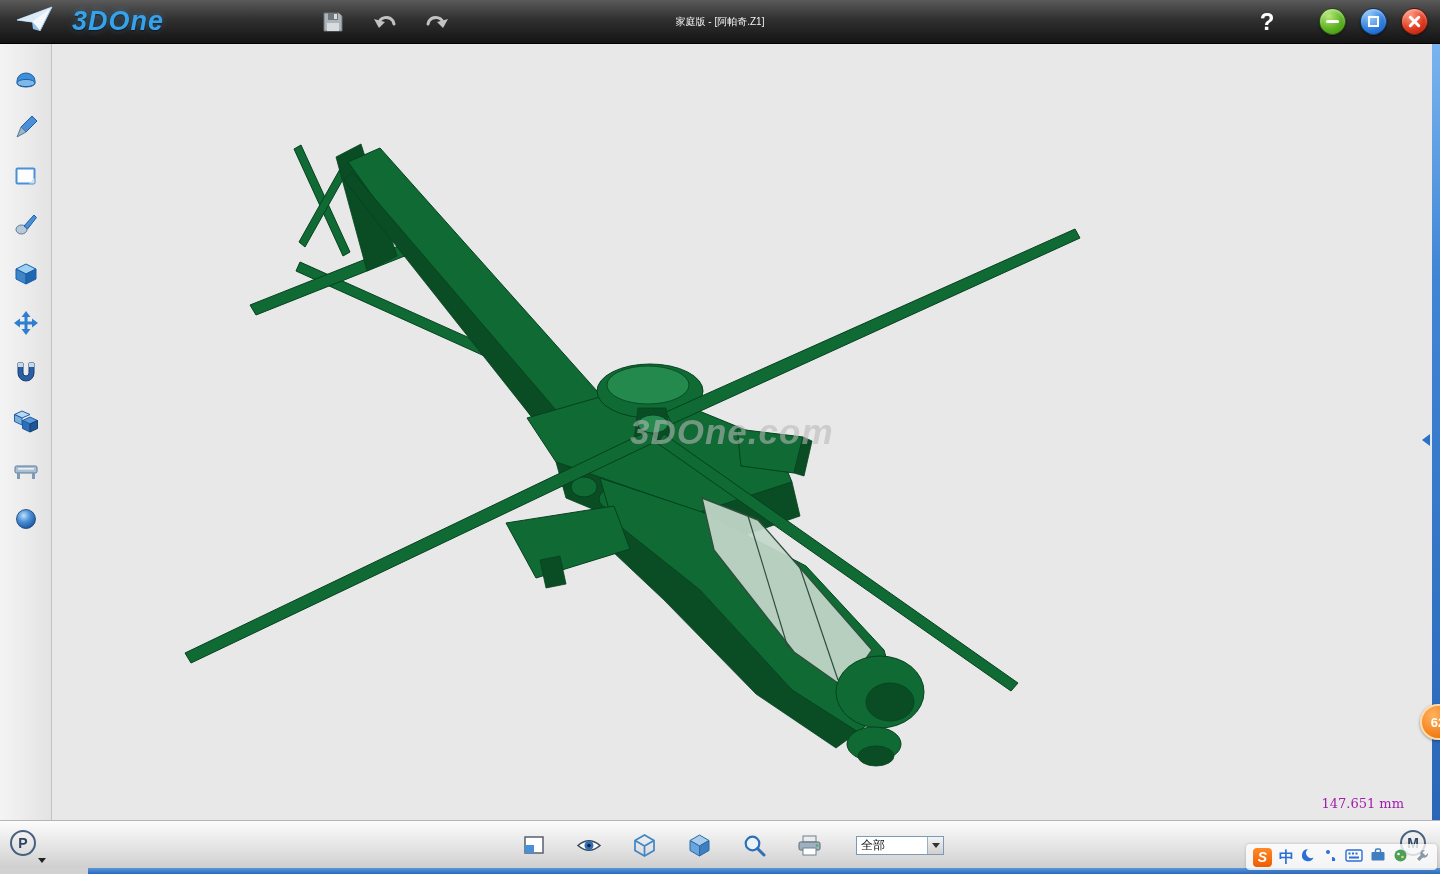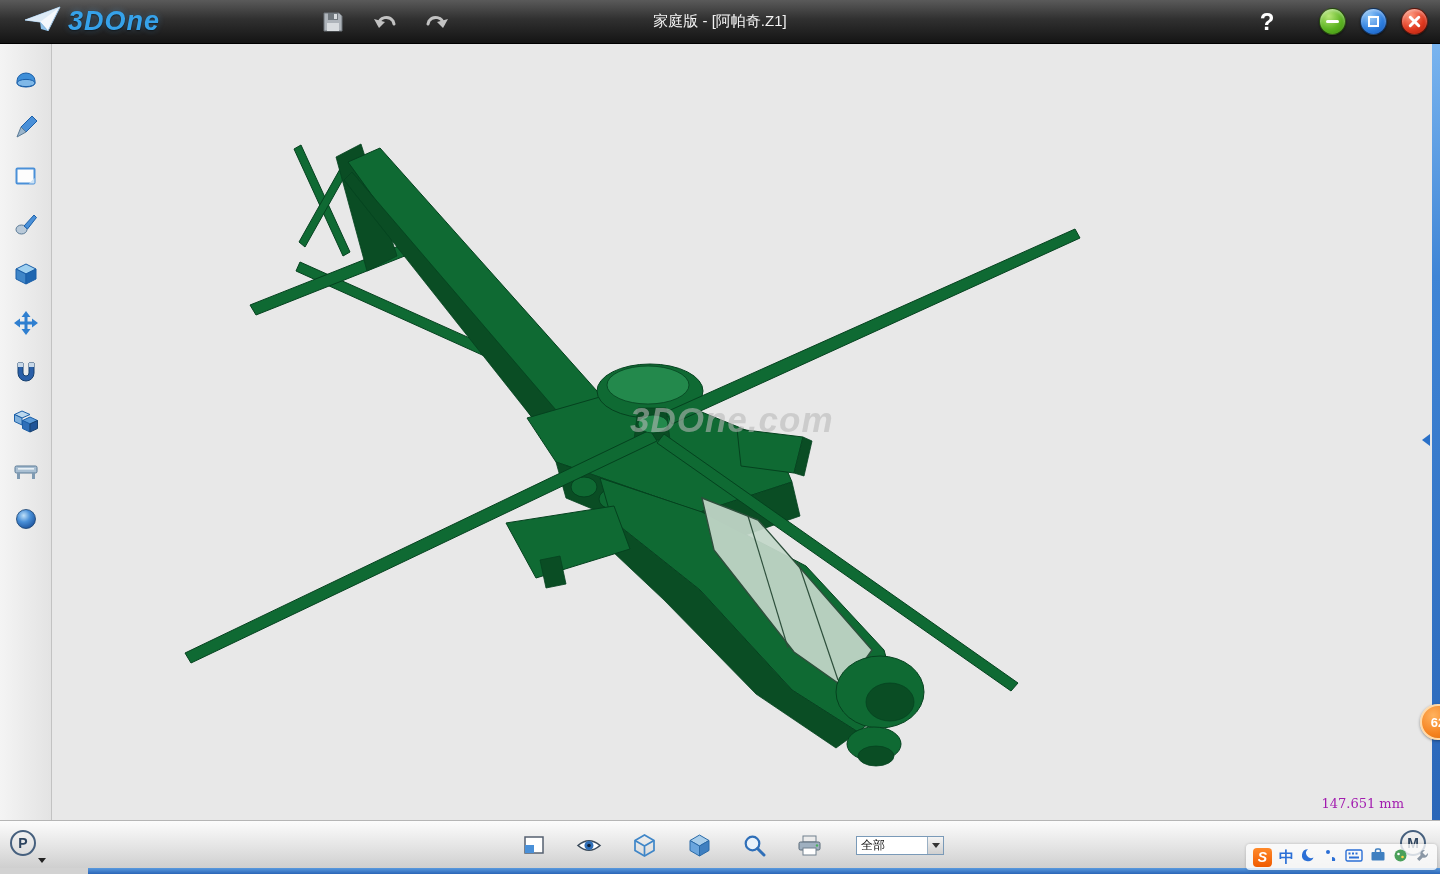--- a/index.html
+++ b/index.html
@@ -3,26 +3,26 @@
 <meta charset="utf-8">
 <style>
   *{margin:0;padding:0;box-sizing:border-box}
   html,body{width:1440px;height:874px;overflow:hidden}
   body{font-family:"Liberation Sans",sans-serif;background:#e8e8e8;position:relative}
 
   
   .titlebar{position:absolute;top:0;left:0;width:1440px;height:44px;
     background:linear-gradient(#5a5a5a 0%,#303030 45%,#141414 100%);
     display:flex;align-items:center;z-index:30;border-bottom:1px solid #000}
-  .logo{display:flex;align-items:center;gap:6px;padding-left:24px;width:190px}
+  .logo{display:flex;align-items:center;gap:18px;padding-left:16px;width:190px}
   .logo-text{font-style:italic;font-weight:bold;font-size:27px;letter-spacing:1px;
     color:#36a2ea;text-shadow:0 1px 2px rgba(0,0,0,.6),0 0 6px rgba(90,180,255,.35)}
   .qa-icons{display:flex;align-items:center;gap:22px;margin-left:128px}
   .qa-btn{width:30px;height:30px;display:flex;align-items:center;justify-content:center;border-radius:4px}
-  .doc-title{position:absolute;left:50%;transform:translateX(-50%);color:#f2f2f2;font-size:15px;white-space:nowrap}
+  .doc-title{position:absolute;left:50%;transform:translateX(-50%);color:#f2f2f2;font-size:10px;white-space:nowrap}
   .help-btn{position:absolute;right:158px;color:#fff;font-size:24px;font-weight:bold;width:30px;text-align:center}
   .win-controls{position:absolute;right:12px;display:flex;gap:14px;align-items:center}
   .wc{width:27px;height:27px;border-radius:50%;border:1px solid rgba(0,0,0,.55);
     display:flex;align-items:center;justify-content:center;box-shadow:inset 0 2px 3px rgba(255,255,255,.45),0 1px 2px rgba(0,0,0,.5)}
   .wc-min{background:radial-gradient(circle at 35% 28%,#b8e878,#5cb322 55%,#3c8a0e)}
   .wc-max{background:radial-gradient(circle at 35% 28%,#8ec6f8,#2e7fe0 55%,#1255b8)}
   .wc-close{background:radial-gradient(circle at 35% 28%,#ff9a80,#e03a20 55%,#a81a08)}
   .min-bar{width:13px;height:3px;background:#fff;border-radius:2px}
   .max-square{width:11px;height:11px;border:2px solid #fff;background:rgba(255,255,255,.15)}
   .close-x{position:relative;width:13px;height:13px}
@@ -32,21 +32,21 @@
 
   
   .sidebar{position:absolute;top:44px;left:0;width:52px;height:776px;
     background:linear-gradient(90deg,#f4f4f4,#e3e3e3);border-right:1px solid #c2c2c2;
     display:flex;flex-direction:column;align-items:center;padding-top:16px;gap:13px;z-index:20}
   .side-item{width:36px;height:36px;display:flex;align-items:center;justify-content:center;border-radius:4px}
 
   
   .canvas{position:absolute;top:44px;left:52px;width:1380px;height:776px;background:var(--canvas-bg,#e8e8e8);overflow:hidden}
   .model-svg{position:absolute;left:0;top:0;z-index:2}
-  .watermark{position:absolute;left:578px;top:356px;z-index:3;font-size:35px;font-weight:bold;font-style:italic;
+  .watermark{position:absolute;left:578px;top:368px;z-index:3;font-size:35px;font-weight:bold;font-style:italic;
     color:rgba(185,185,185,.58);letter-spacing:1px;pointer-events:none}
   .measure{position:absolute;right:28px;top:752px;z-index:3;font-family:"DejaVu Serif",serif;font-size:13px;color:#a21caf}
 
   .h-body{fill:var(--helicopter-body,#0f6a33);stroke:var(--helicopter-outline,#05421f);stroke-width:1}
   .h-dark{fill:var(--helicopter-dark,#0a4d24);stroke:var(--helicopter-outline,#05421f);stroke-width:.8}
   .h-light{fill:var(--helicopter-light,#23894c);stroke:var(--helicopter-outline,#05421f);stroke-width:.8}
   .h-canopy{fill:var(--canopy,#c3d7c9);fill-opacity:.93;stroke:#2e4f3c;stroke-width:1.4}
   .h-frame{stroke:#2e4f3c;stroke-width:1.2;fill:none}
 
   

